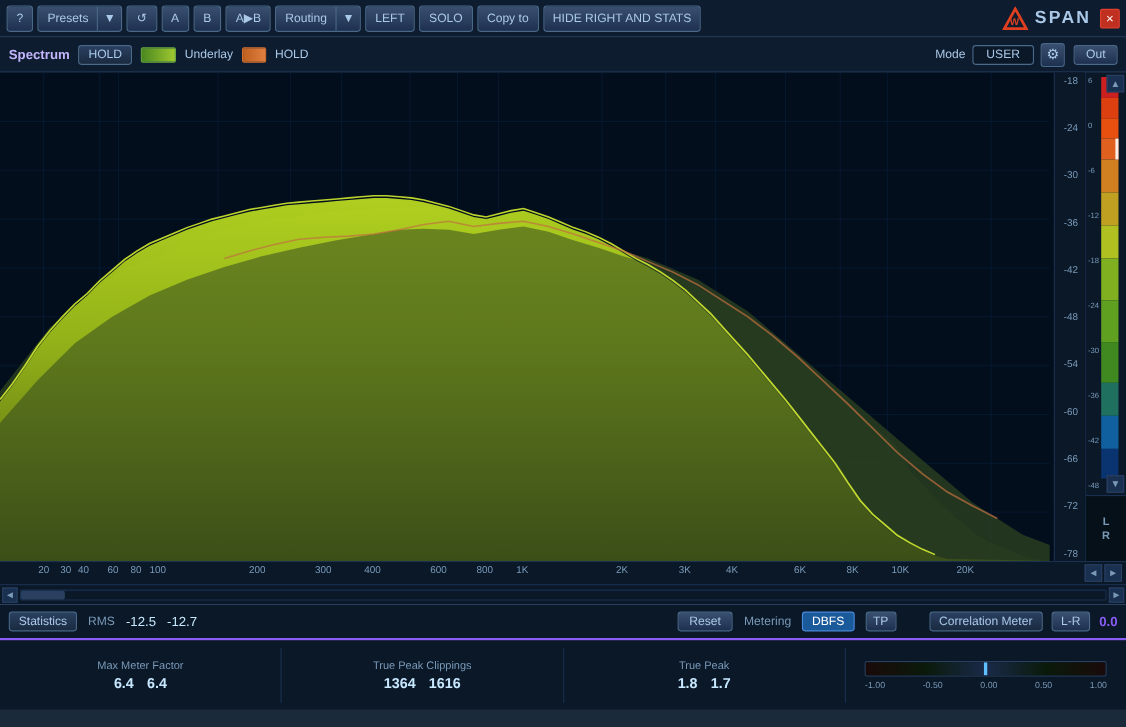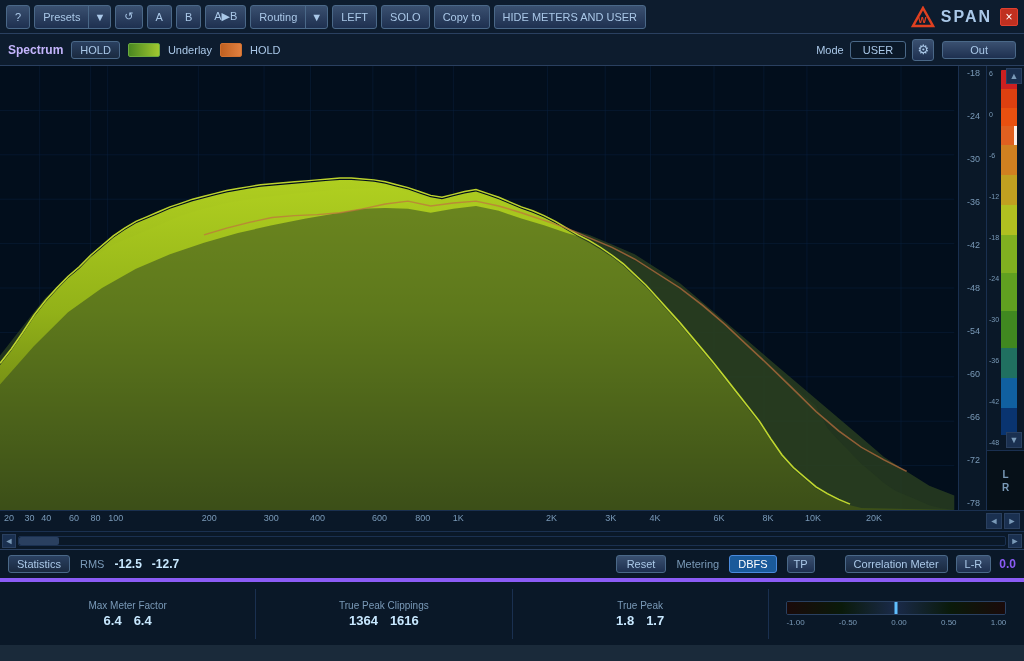--- a/index.html
+++ b/index.html
@@ -143,21 +143,21 @@
       cursor: pointer;
       display: flex;
       align-items: center;
       justify-content: center;
       font-size: 13px;
     }
     .out-btn {
       background: linear-gradient(to bottom, #3a5070, #1e3050);
       border: 1px solid #4a6888;
       color: #aac8e8;
-      padding: 2px 27px;
+      padding: 2px 10px;
       border-radius: 3px;
       font-size: 11px;
       cursor: pointer;
     }
 
     
     #main-area {
       display: flex;
       height: 444px;
     }
@@ -228,20 +228,21 @@
     }
     .freq-label {
       color: #7a9ab8;
       font-size: 9px;
       position: absolute;
     }
     #freq-labels-container {
       position: relative;
       flex: 1;
       height: 20px;
+      margin-left: 31px;
     }
 
     
     #vu-meter {
       width: 38px;
       background: #0a1828;
       border-left: 1px solid #1a3050;
       display: flex;
       flex-direction: column;
       overflow: hidden;
@@ -275,32 +276,32 @@
       height: 96px;
       display: flex;
       flex-direction: column;
     }
     #stats-top {
       display: flex;
       align-items: center;
       height: 32px;
       padding: 0 8px;
       gap: 10px;
-      border-bottom: 4px solid #8b5cf6;
+      border-bottom: 2px solid #8b5cf6;
     }
     .stats-section-label {
       background: linear-gradient(to bottom, #2a4060, #1a2a40);
       border: 1px solid #4a6888;
       color: #aac8e8;
       padding: 2px 8px;
       border-radius: 3px;
       font-size: 11px;
     }
     .rms-label { color: #7a9ab8; font-size: 11px; }
-    .rms-value { color: #c8e8ff; font-size: 12px; font-weight: bold; }
+    .rms-value { color: #c8e8ff; font-size: 12px; font-weight: normal; }
     .reset-btn {
       background: linear-gradient(to bottom, #3a5070, #1e3050);
       border: 1px solid #4a6888;
       color: #aac8e8;
       padding: 2px 10px;
       border-radius: 3px;
       font-size: 11px;
       cursor: pointer;
       margin-left: auto;
     }
@@ -447,21 +448,21 @@
   <button class="tb-btn">A</button>
   <button class="tb-btn">B</button>
   <button class="tb-btn">A▶B</button>
   <div class="tb-btn-group">
     <span class="part">Routing</span>
     <span class="part arrow">▼</span>
   </div>
   <button class="tb-btn">LEFT</button>
   <button class="tb-btn">SOLO</button>
   <button class="tb-btn">Copy to</button>
-  <button class="tb-btn">HIDE METERS AND USER</button>
+  <button class="tb-btn">HIDE RIGHT AND STATS</button>
   <div class="tb-spacer"></div>
   <div class="span-logo">
     <svg width="24" height="22" viewBox="0 0 24 22">
       <polygon points="12,2 22,20 2,20" fill="none" stroke="#e04020" stroke-width="2.5"></polygon>
       <text x="7" y="17" font-size="9" fill="#e04020" font-weight="bold">W</text>
     </svg>
     <span class="span-logo-text">SPAN</span>
   </div>
   <button class="close-btn">×</button>
 </div>

